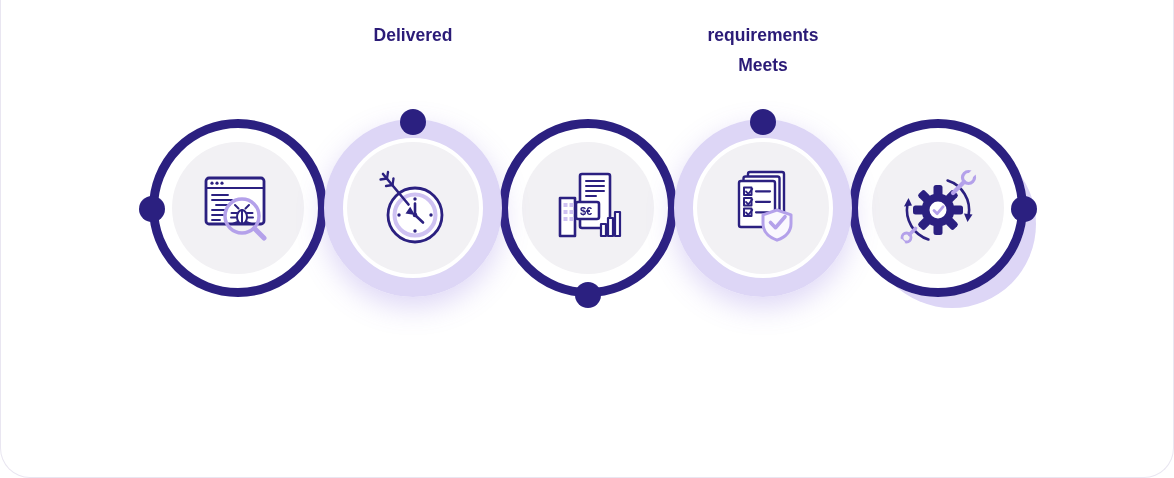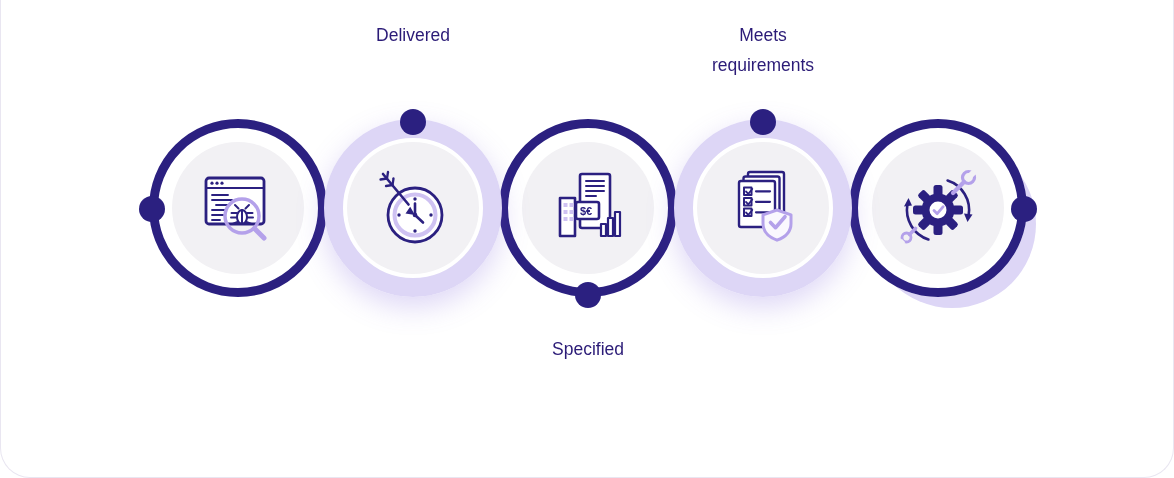--- a/index.html
+++ b/index.html
@@ -47,21 +47,21 @@
     position: absolute; width: 26px; height: 26px; border-radius: 50%;
     background: var(--navy); z-index: 6;
   }
   .dot-left   { left: -10px; top: 196px; }
   .dot-right  { right: -10px; top: 196px; }
   .dot-top    { left: 76px; top: 109px; }
   .dot-bottom { left: 76px; top: 282px; }
   .label {
     position: absolute; left: 50%; transform: translateX(-50%);
     width: 280px; text-align: center; color: var(--ink);
-    font-weight: 400; font-size: 17.5px; line-height: 30px; z-index: 4;
+    font-weight: 700; font-size: 17.5px; line-height: 30px; z-index: 4;
   }
   .label span { display: block; }
   .label.above { top: 20px; }
   .label.below { top: 334px; }
 
   
   .s-navy { stroke: var(--navy); fill: none; stroke-linecap: round; stroke-linejoin: round; }
   .sf-navy { stroke: var(--navy); fill: #ffffff; stroke-linejoin: round; }
   .f-navy { fill: var(--navy); stroke: none; }
   .s-lav { stroke: var(--lavstroke); fill: none; stroke-linecap: round; stroke-linejoin: round; }
@@ -174,21 +174,20 @@
           <g class="sf-navy" stroke-width="2.2">
             <rect x="61" y="64" width="5" height="12"></rect>
             <rect x="68" y="58" width="5" height="18"></rect>
             <rect x="75" y="52" width="5" height="24"></rect>
           </g>
         </svg>
       </div>
     </div>
     <div class="dot dot-bottom"></div>
     <div class="label below">
-      <span>Specified</span>
     </div>
   </div>
 
   <div class="item" style="left:674px">
     <div class="ring lav">
       <div class="inner">
         <svg width="96" height="96" viewBox="0 0 96 96">
           <rect x="33" y="12" width="36" height="46" rx="2" class="sf-navy" stroke-width="2.4"></rect>
           <rect x="28.5" y="16.5" width="36" height="46" rx="2" class="sf-navy" stroke-width="2.4"></rect>
           <rect x="24" y="21" width="36" height="46" rx="2" class="sf-navy" stroke-width="2.4"></rect>
@@ -203,22 +202,22 @@
             <path d="M31,52.5 l2.3,2.3 l4,-4.8" class="s-navy" stroke-width="1.8"></path>
             <line x1="41" y1="52.3" x2="55" y2="52.3" class="s-navy" stroke-width="2.2"></line>
           </g>
           <path d="M62,50 l14,4.8 v8.6 c0,9 -7,14.2 -14,16.8 c-7,-2.6 -14,-7.8 -14,-16.8 v-8.6 z" class="sf-lav" stroke-width="3"></path>
           <path d="M55.5,62.5 l5,5.2 l9.5,-11" class="s-lav" stroke-width="3.6"></path>
         </svg>
       </div>
     </div>
     <div class="dot dot-top"></div>
     <div class="label above">
+      <span>requirements</span>
       <span>Meets</span>
-      <span>requirements</span>
     </div>
   </div>
 
   <div class="item" style="left:849px">
     <div class="ring navy crescent">
       <div class="inner">
         <svg width="96" height="96" viewBox="0 0 96 96">
           <g>
             <path d="M57.6,20.5 A31,31 0 0 1 78.6,55.4" class="s-navy" stroke-width="2.6"></path>
             <polygon points="77.5,62 74,53.5 82.5,54.5" class="f-navy"></polygon>

